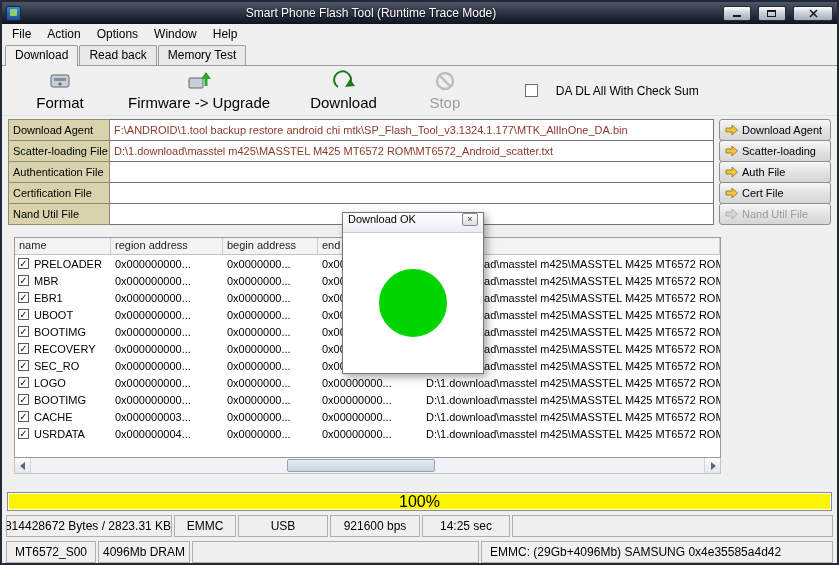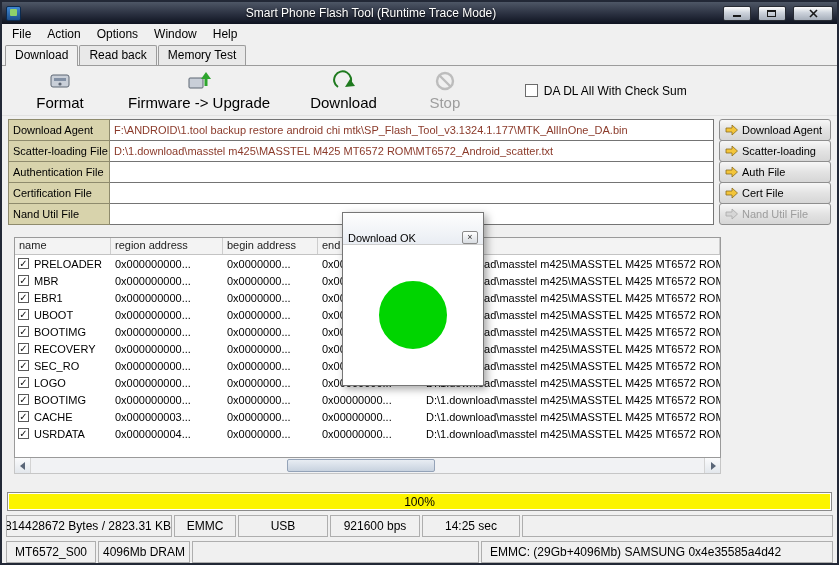--- a/index.html
+++ b/index.html
@@ -29,21 +29,21 @@
   .tab { font-size:12px; padding:2px 9px 3px 9px; border:1px solid #9c9c9c; border-bottom:none;
          border-radius:2px 2px 0 0; background:#e9e9e9; margin-right:1px; position:relative; }
   .tab.active { background:#f0f0f0; margin-bottom:-1px; padding-bottom:4px; z-index:2; }
 
   
   .toolbar { height:50px; flex:0 0 50px; display:flex; align-items:center; padding-left:30px; gap:40px;
              border-bottom:1px solid #e2e2e2; }
   .tool { display:flex; flex-direction:column; align-items:center; gap:2px; min-width:56px; }
   .tool-label { font-size:15px; color:#000; }
   .tool.disabled .tool-label { color:#9d9d9d; }
-  .chk-group { display:flex; align-items:center; gap:6px; margin-left:12px; }
+  .chk-group { display:flex; align-items:center; gap:18px; margin-left:12px; }
   .checkbox { width:13px; height:13px; border:1px solid #6b6b6b; background:#fff; display:inline-flex;
               align-items:center; justify-content:center; font-size:11px; line-height:10px; }
   .chk-label { font-size:12px; }
 
   
   .fields { margin-top:3px; }
   .frow { display:flex; height:22px; margin:0 6px; }
   .frow:not(:first-child) { margin-top:-1px; }
   .flabel { width:102px; background:#d8d3ac; border:1px solid #8f8b6d; font-size:11px;
             display:flex; align-items:center; padding-left:4px; color:#000; }
@@ -76,36 +76,36 @@
               background:linear-gradient(#fafbfc,#e3e7ec); border-right:1px solid #d3d3d3; }
   .hs-arrow.right { border-right:none; border-left:1px solid #d3d3d3; }
   .hs-track { flex:1; position:relative; }
   .hs-thumb { position:absolute; left:38%; width:22%; top:1px; bottom:1px;
               background:linear-gradient(#e8edf3,#c8d2df); border:1px solid #94a3b8; border-radius:2px; }
 
   
   .progress { margin:8px 5px 0 5px; height:19px; border:1px solid #8a8a8a; background:#fff; position:relative; flex:0 0 19px; }
   .progress-fill { position:absolute; left:1px; top:1px; bottom:1px; width:calc(100% - 2px); background:#fcf400; }
   .progress-label { position:absolute; inset:0; display:flex; align-items:center; justify-content:center;
-                    font-size:12px; color:#000; }
+                    font-size:16px; color:#000; }
 
   
   .statusrow { display:flex; margin:4px 4px 0 4px; gap:2px; }
   .panel { border:1px solid #aeaeae; height:22px; background:#f0f0f0; font-size:12px; color:#000;
            display:flex; align-items:center; justify-content:center; white-space:nowrap; overflow:hidden; }
   .panel.leftalign { justify-content:flex-start; padding-left:8px; }
   .p-speed { width:166px; } .p-emmc { width:62px; } .p-usb { width:90px; }
-  .p-baud { width:90px; } .p-time { width:98px; } .p-fill { flex:1; }
+  .p-baud { width:90px; } .p-time { width:88px; } .p-fill { flex:1; }
   .p-chip { width:90px; } .p-dram { width:92px; } .p-gap { flex:1; } .p-emmcinfo { width:352px; }
 
   
   .dialog { position:absolute; left:340px; top:210px; width:142px; z-index:20; background:#fff;
             border:1px solid #767676; box-shadow:3px 3px 8px rgba(0,0,0,0.35); }
-  .dialog-titlebar { height:32px; background:linear-gradient(#fefefe,#e9edf3); border-bottom:1px solid #cfcfcf;
-                     display:flex; align-items:flex-end; padding:0 5px; }
+  .dialog-titlebar { height:20px; background:linear-gradient(#fefefe,#e9edf3); border-bottom:1px solid #cfcfcf;
+                     display:flex; align-items:flex-start; padding:0 5px; }
   .dialog-title { font-size:11px; color:#000; flex:1; }
   .dialog-close { width:16px; height:13px; border:1px solid #8a8a8a; border-radius:2px;
                   background:linear-gradient(#fff,#d9dde2); display:flex; align-items:center; justify-content:center; }
   .dialog-close::after { content:"\00d7"; font-size:9px; line-height:9px; color:#333; }
   .dialog-body { height:140px; display:flex; align-items:center; justify-content:center; background:#fff; }
   .ok-ring { width:44px; height:44px; border:34px solid #00d500; border-radius:50%; }
 </style>
 </head>
 <body>
 

